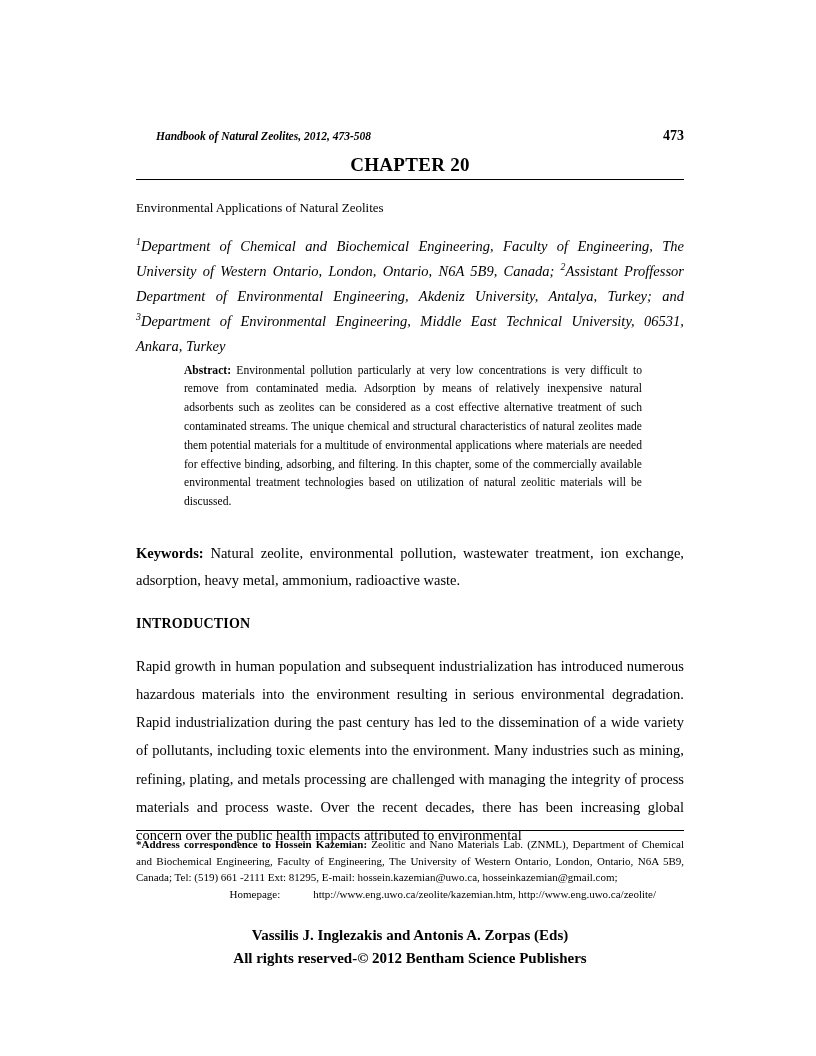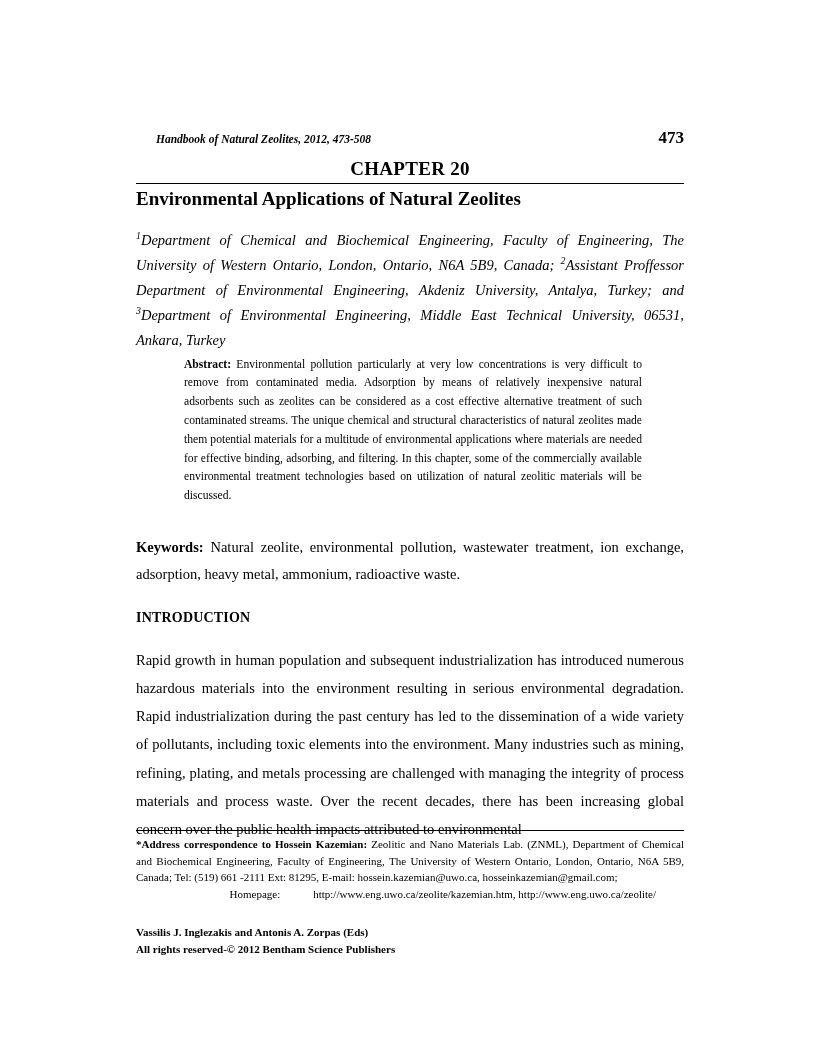--- a/index.html
+++ b/index.html
@@ -36,40 +36,40 @@
     justify-content: space-between;
     font-size: 11.5px;
   }
   .runhead .journal {
     font-style: italic;
     font-weight: bold;
     margin-left: 20px;
   }
   .runhead .pageno {
     font-weight: bold;
-    font-size: 17px;
+    font-size: 14px;
   }
 
   
   .chapter-bar {
     margin-top: 10px;
     border-bottom: 1.6px solid #000;
     padding-bottom: 3px;
     text-align: center;
   }
   .chapter-bar .chapter-label {
     font-size: 19px;
     font-weight: bold;
     letter-spacing: 0.3px;
   }
 
   .title {
-    margin-top: 4px;
-    font-size: 19px;
-    font-weight: bold;
+    margin-top: 20px;
+    font-size: 13px;
+    font-weight: normal;
   }
 
   .authors {
     margin-top: 20px;
     font-size: 14.5px;
     font-weight: bold;
   }
   sup {
     font-size: 0.68em;
     vertical-align: super;
@@ -137,22 +137,22 @@
   }
   .footnote-text .lbl {
     font-weight: bold;
   }
   .footnote-text .homepage-row {
     display: block;
   }
 
   .colophon {
     margin-top: 22px;
-    text-align: left;
-    font-size: 11px;
+    text-align: center;
+    font-size: 15px;
     font-weight: bold;
     line-height: 1.55;
   }
 </style>
 </head>
 <body>
 
 <div class="page">
 
   <div class="content">

